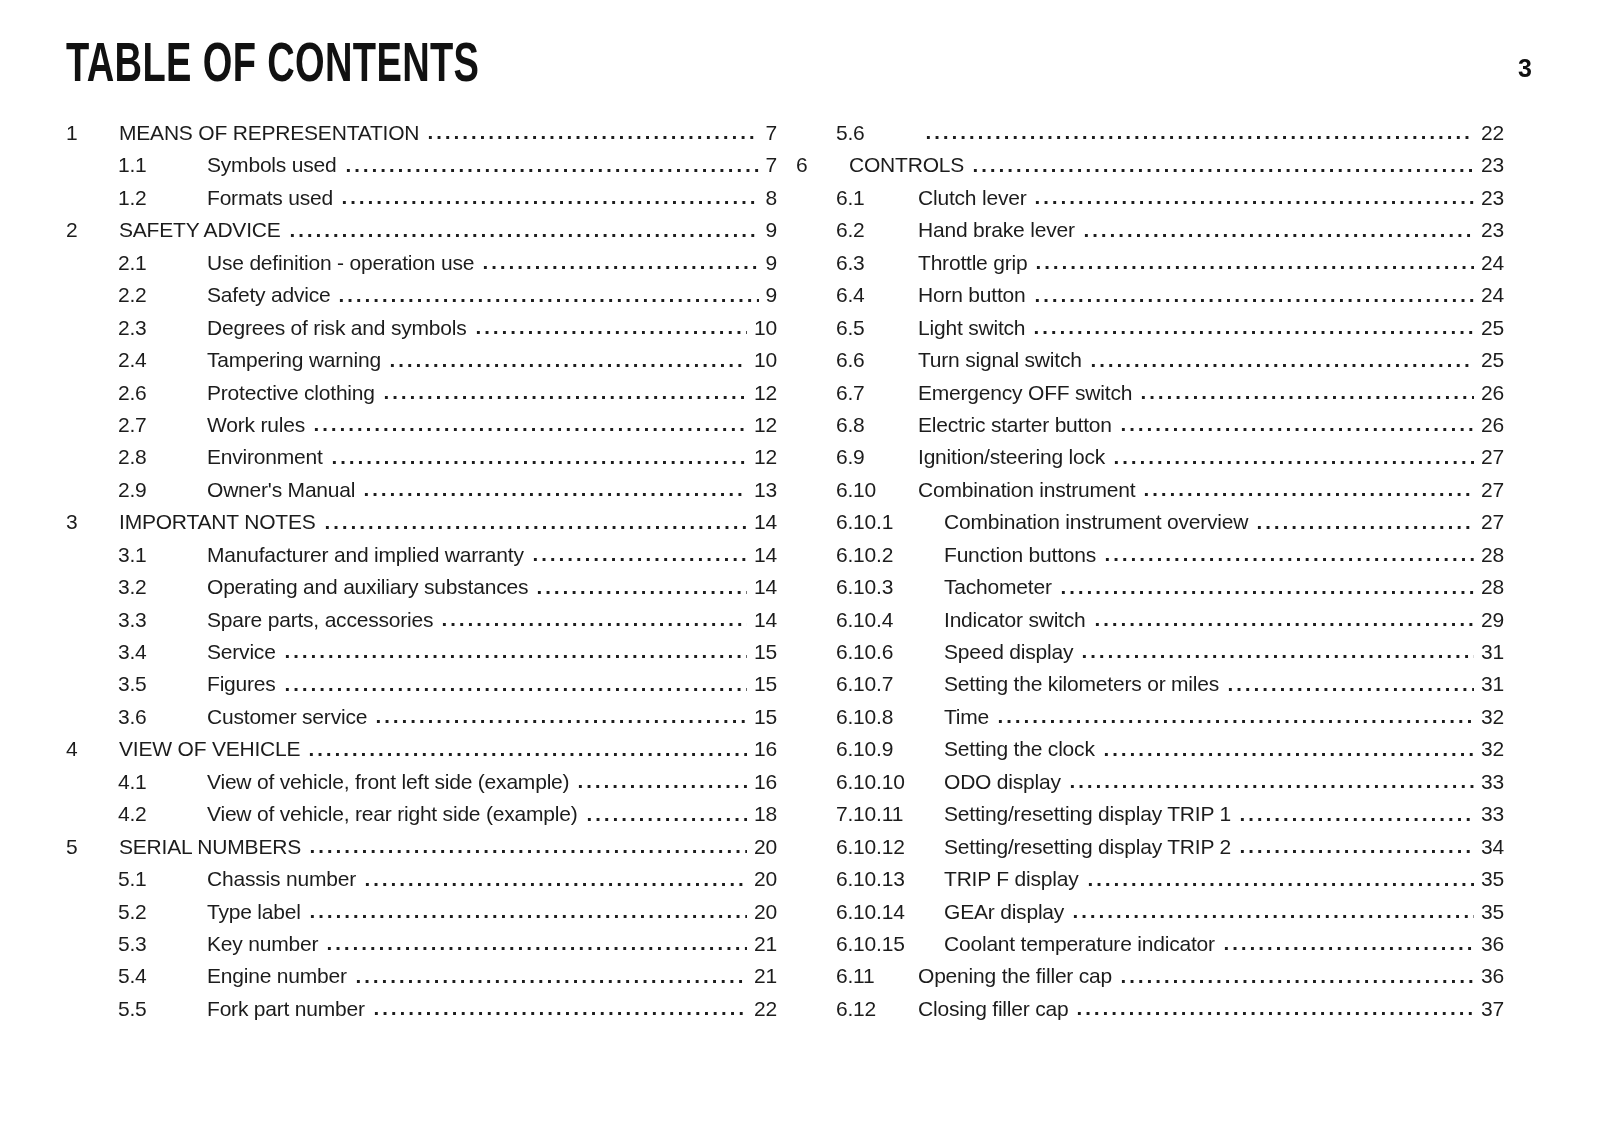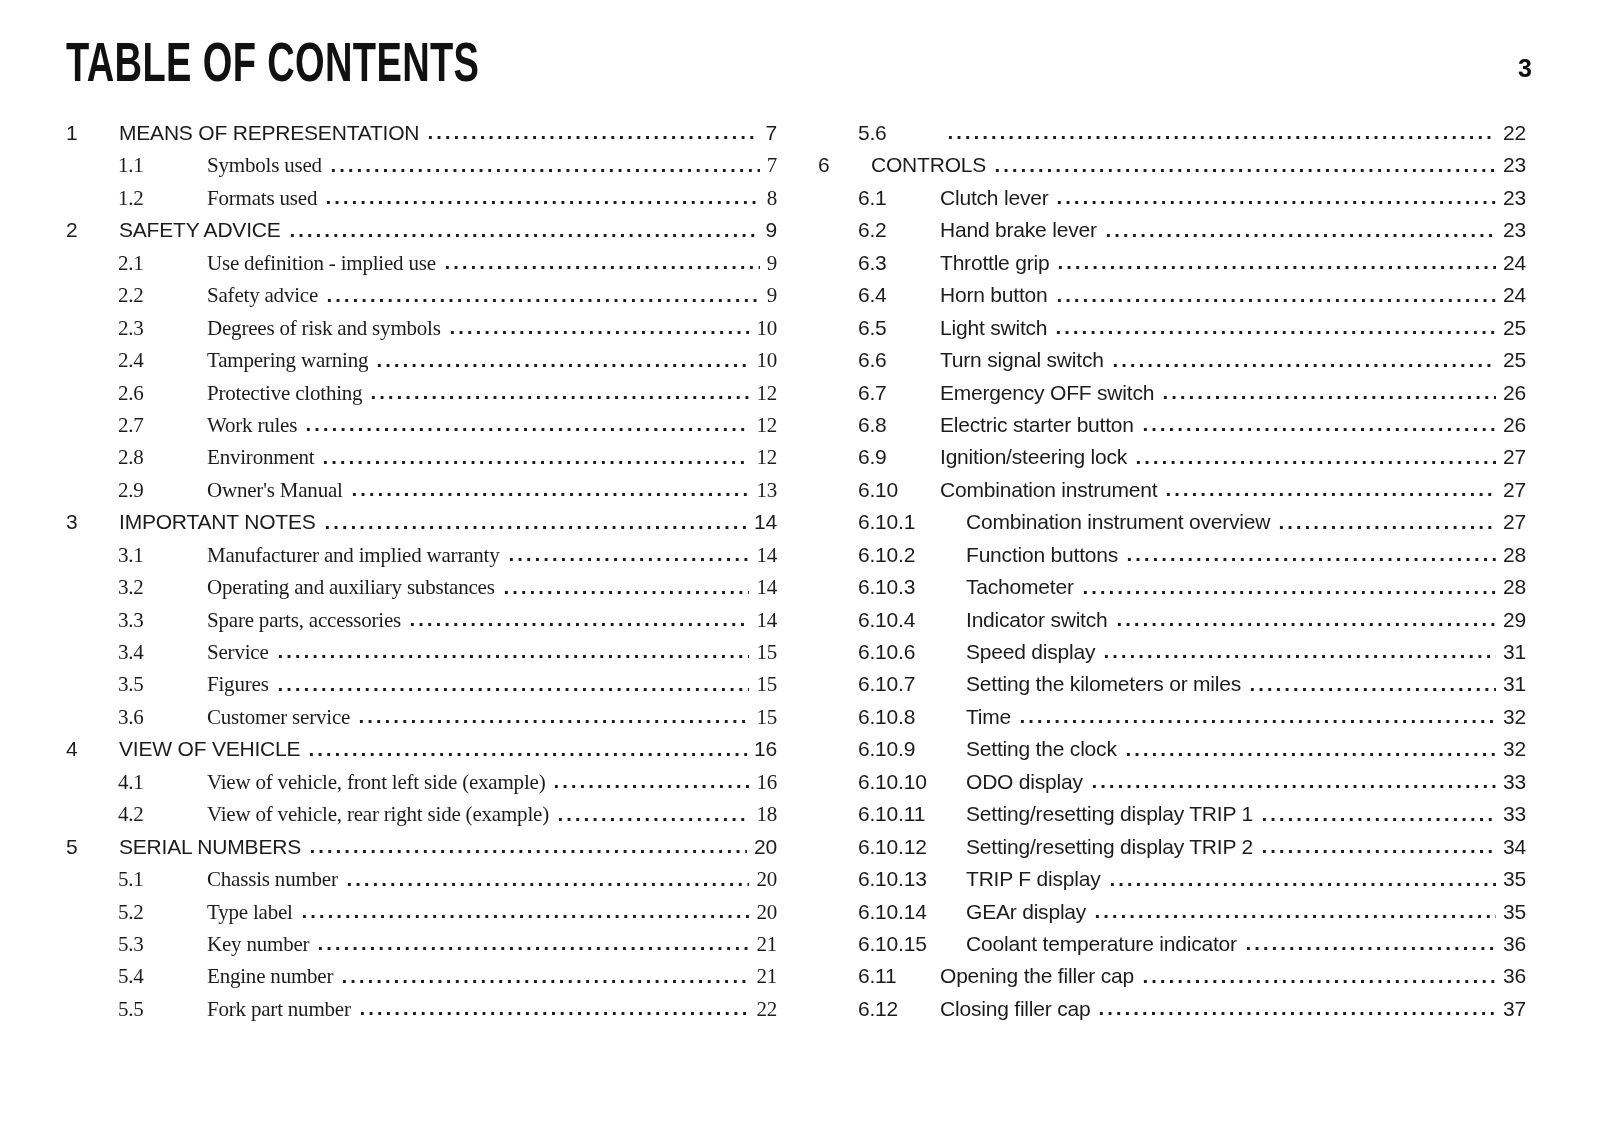--- a/index.html
+++ b/index.html
@@ -37,21 +37,21 @@
     font-size: 25px;
     line-height: 28px;
     font-weight: bold;
     color: #111111;
   }
   .col {
     position: absolute;
     top: 117px;
   }
   .col-left  { left: 66px;  width: 711px; }
-  .col-right { left: 818px; width: 708px; }
+  .col-right { left: 796px; width: 708px; }
 
   .row {
     display: flex;
     align-items: baseline;
     height: 32.45px;
     line-height: 32.45px;
     font-size: 21px;
     letter-spacing: -0.2px;
     white-space: nowrap;
   }
@@ -64,21 +64,21 @@
     background-image: radial-gradient(circle, #1d1d1d 1.4px, rgba(0,0,0,0) 1.55px);
     background-size: 8.7px 3px;
     background-repeat: repeat-x;
     background-position: left 2px bottom 10px;
   }
   .pg { flex: 0 0 auto; text-align: right; }
 
   
   .col-left .lvl1 { padding-left: 0; }
   .col-left .lvl1 .num { width: 53px; }
-  .col-left .lvl2 { padding-left: 52px; font-family: Liberation Serif, serif; }
+  .col-left .lvl2 { padding-left: 52px; }
   .col-left .lvl2 .num { width: 89px; }
 
   
   .col-right .lvl1 { padding-left: 0; }
   .col-right .lvl1 .num { width: 53px; }
   .col-right .lvl2 { padding-left: 40px; }
   .col-right .lvl2 .num { width: 82px; }
   .col-right .lvl3 { padding-left: 40px; }
   .col-right .lvl3 .num { width: 108px; }
 </style>
@@ -112,21 +112,21 @@
 
   <div class="row lvl1">
     <span class="num">2</span>
     <span class="title">SAFETY ADVICE</span>
     <span class="leader"></span>
     <span class="pg">9</span>
   </div>
 
   <div class="row lvl2">
     <span class="num">2.1</span>
-    <span class="title">Use definition - implied use</span>
+    <span class="title">Use definition - operation use</span>
     <span class="leader"></span>
     <span class="pg">9</span>
   </div>
 
   <div class="row lvl2">
     <span class="num">2.2</span>
     <span class="title">Safety advice</span>
     <span class="leader"></span>
     <span class="pg">9</span>
   </div>
@@ -428,21 +428,21 @@
   </div>
 
   <div class="row lvl3">
     <span class="num">6.10.10</span>
     <span class="title">ODO display</span>
     <span class="leader"></span>
     <span class="pg">33</span>
   </div>
 
   <div class="row lvl3">
-    <span class="num">6.10.11</span>
+    <span class="num">7.10.11</span>
     <span class="title">Setting/resetting display TRIP 1</span>
     <span class="leader"></span>
     <span class="pg">33</span>
   </div>
 
   <div class="row lvl3">
     <span class="num">6.10.12</span>
     <span class="title">Setting/resetting display TRIP 2</span>
     <span class="leader"></span>
     <span class="pg">34</span>

